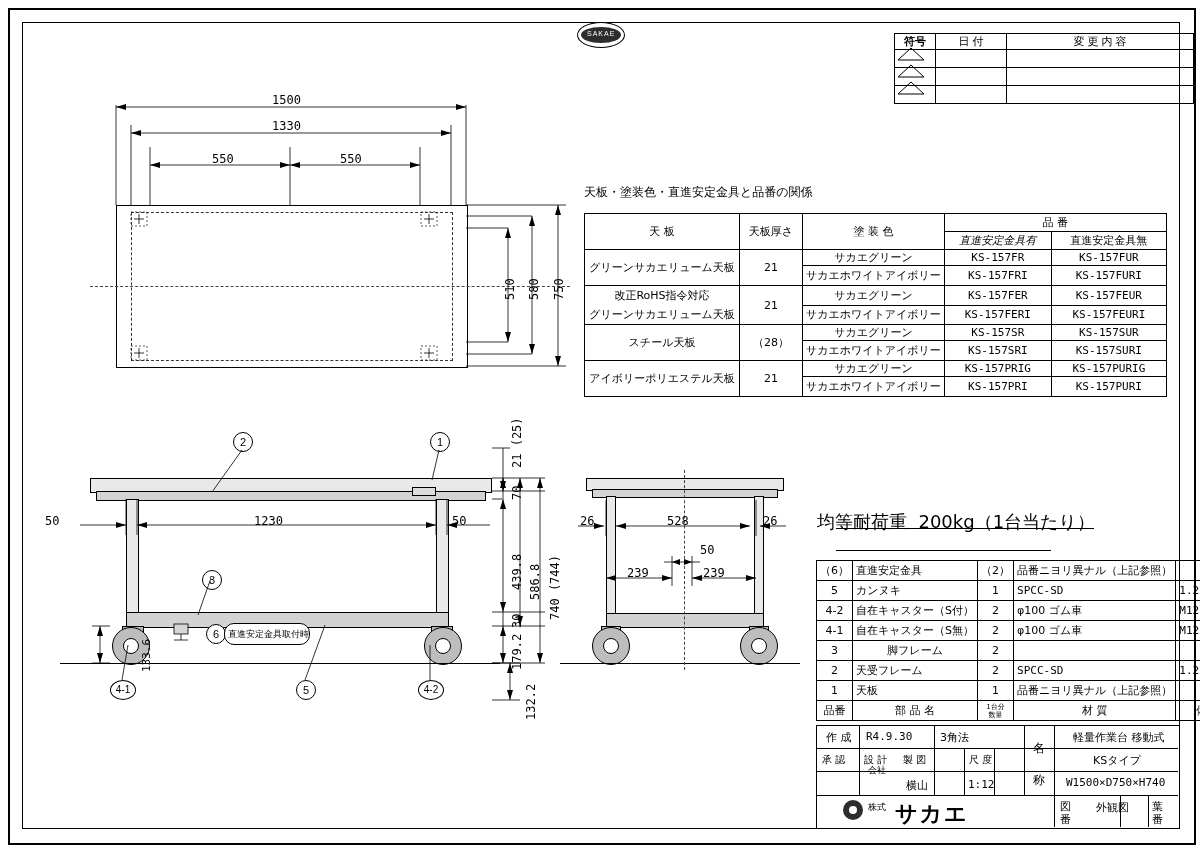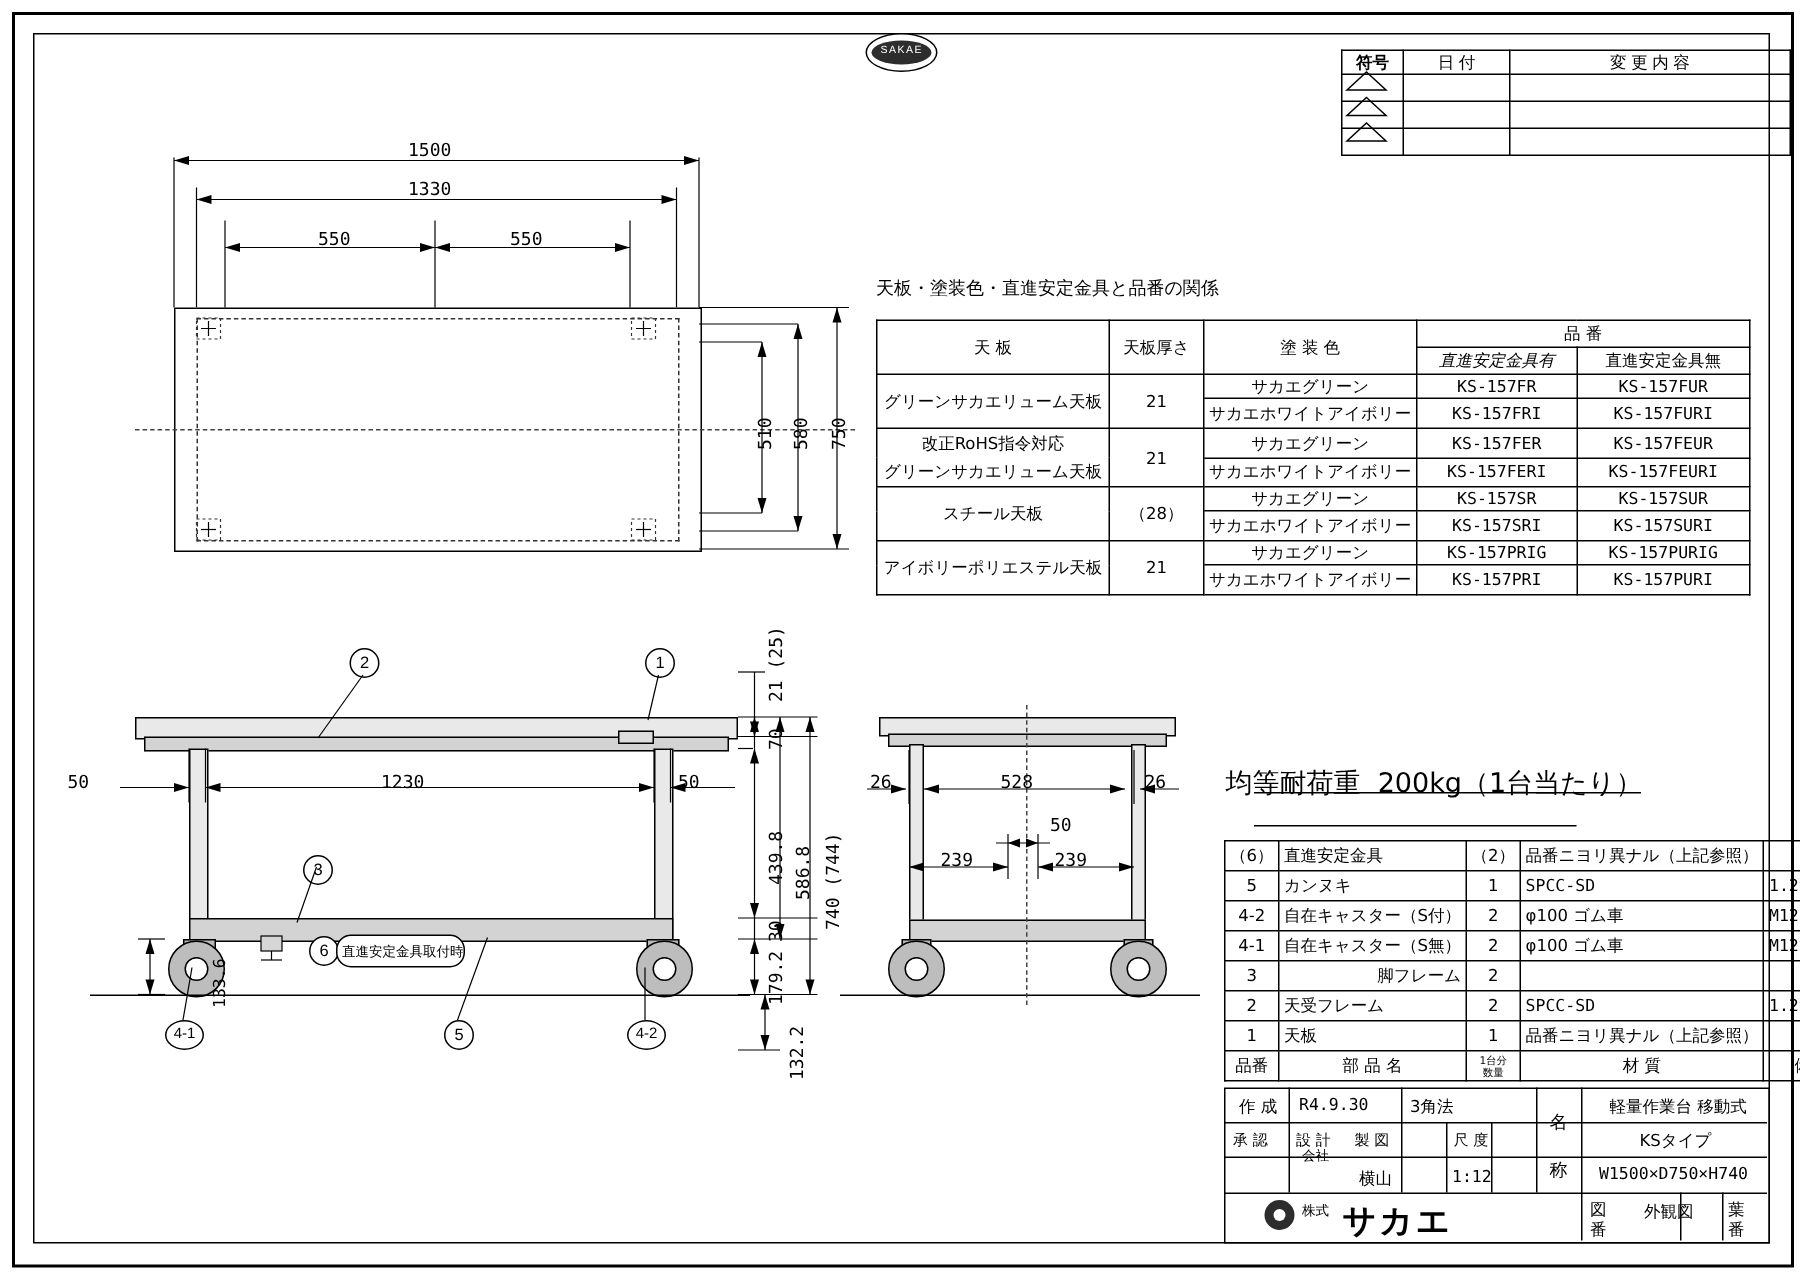--- a/index.html
+++ b/index.html
@@ -417,21 +417,21 @@
     </tr>
     <tr>
       <td style="height:19px;">4-1</td>
       <td style="text-align:left;">自在キャスター（S無）</td>
       <td>2</td>
       <td style="text-align:left;">φ100 ゴム車</td>
       <td class="mono" style="text-align:left;">M12×P1.75</td>
     </tr>
     <tr>
       <td style="height:19px;">3</td>
-      <td style="text-align:right;">脚フレーム</td>
+      <td style="text-align:center;">脚フレーム</td>
       <td>2</td>
       <td style="text-align:left;"></td>
       <td style="text-align:left;"></td>
     </tr>
     <tr>
       <td style="height:19px;">2</td>
       <td style="text-align:left;">天受フレーム</td>
       <td>2</td>
       <td class="mono" style="text-align:left;">SPCC-SD</td>
       <td class="mono" style="text-align:left;">1.2t</td>

